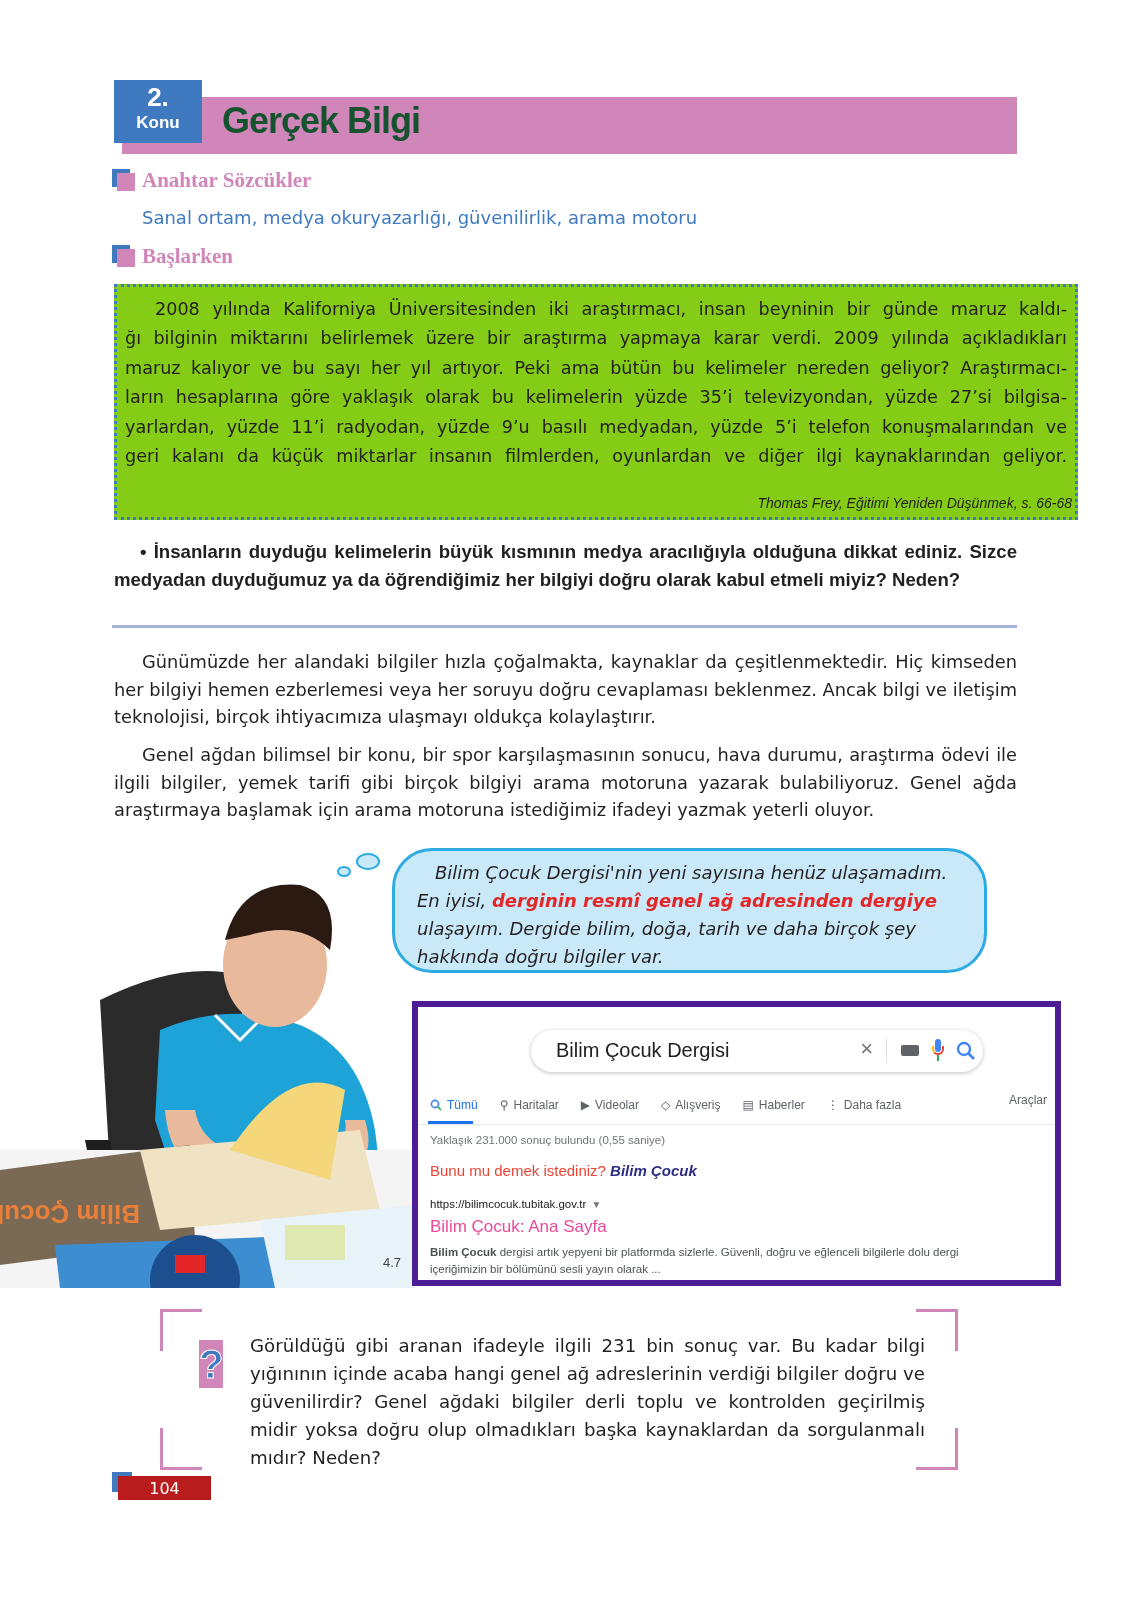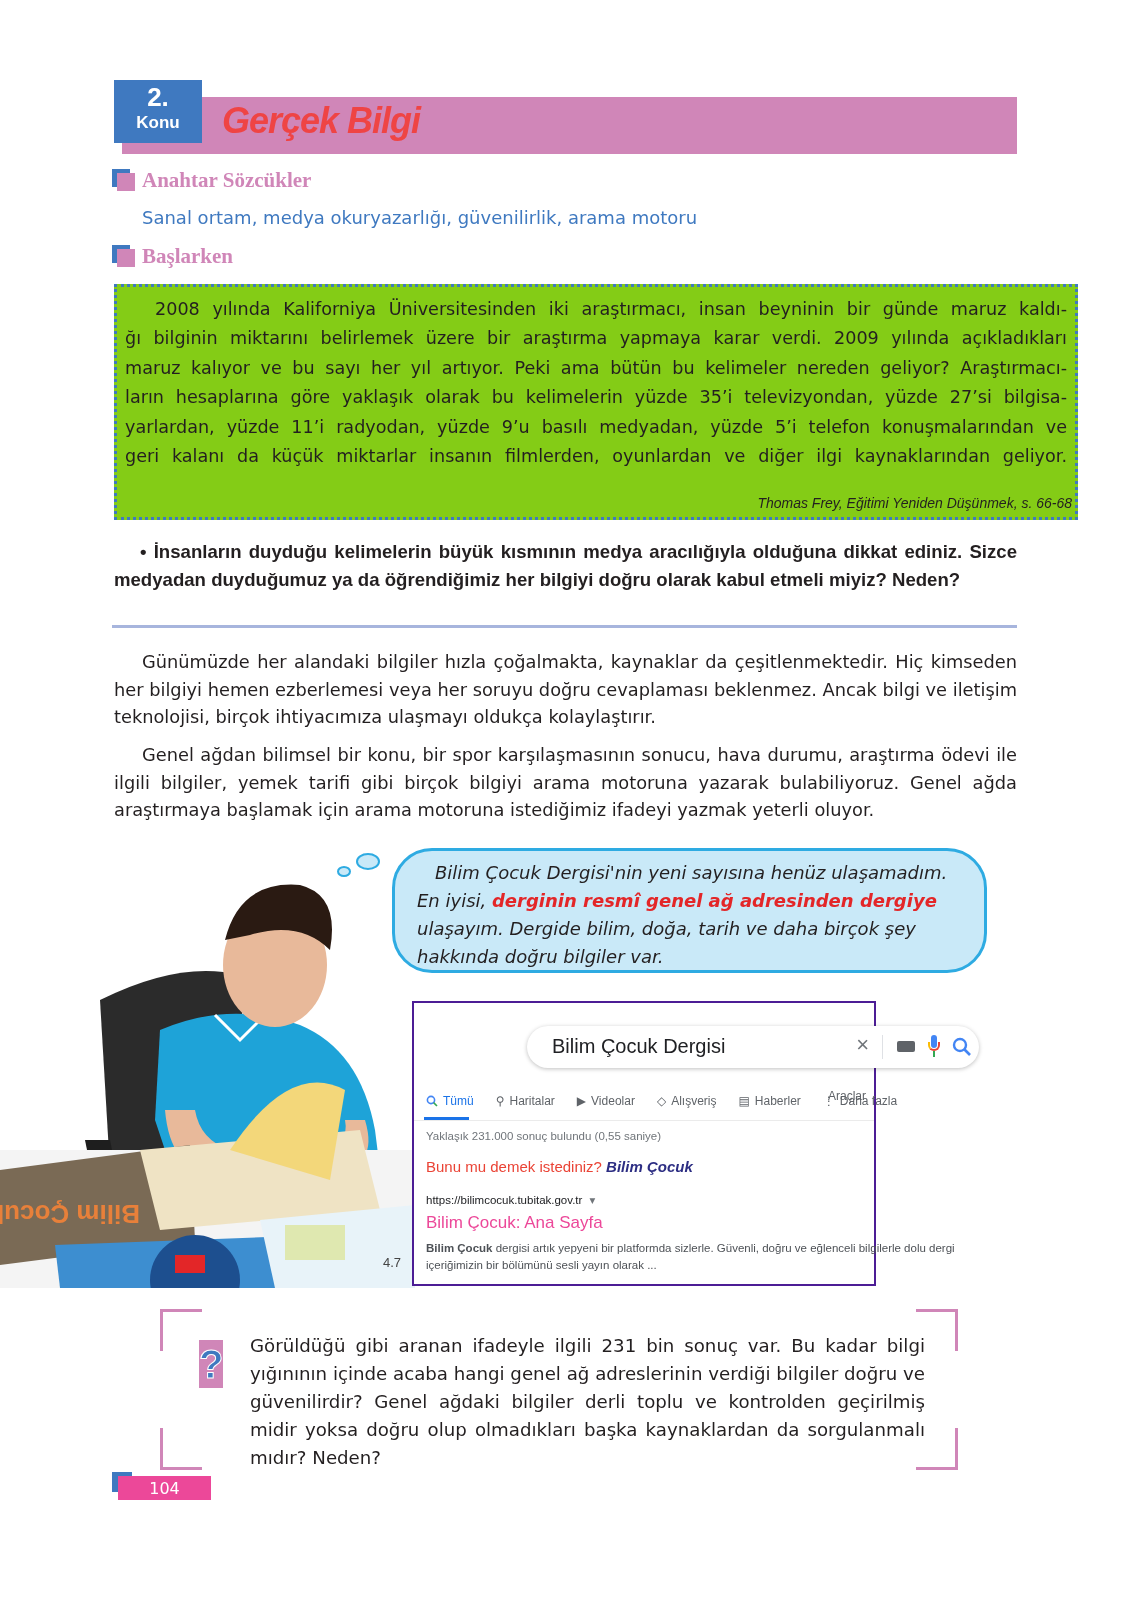--- a/index.html
+++ b/index.html
@@ -3,21 +3,21 @@
 <meta charset="utf-8">
 <style>
   * { box-sizing: border-box; margin: 0; padding: 0; }
   body { width: 1134px; height: 1616px; background: #ffffff; position: relative; overflow: hidden; font-family: "DejaVu Sans", sans-serif; color: #231f20; }
 
   
   .konu-box { position: absolute; left: 114px; top: 80px; width: 88px; height: 63px; background: #3f79c0; color: #fff; text-align: center; z-index: 2; }
   .konu-num { font-family: "Liberation Sans", sans-serif; font-weight: bold; font-size: 26px; line-height: 30px; display: block; margin-top: 2px; }
   .konu-label { font-family: "Liberation Sans", sans-serif; font-weight: bold; font-size: 17px; line-height: 22px; display: block; }
   .title-bar { position: absolute; left: 122px; top: 97px; width: 895px; height: 57px; background: #d086b8; }
-  .title-text { position: absolute; left: 222px; top: 100px; color: #ef4444; font-family: "Liberation Sans", sans-serif; font-weight: bold; font-style: italic; font-size: 36px; letter-spacing: -1px; z-index: 3; }
+  .title-text { position: absolute; left: 222px; top: 100px; color: #14532d; font-family: "Liberation Sans", sans-serif; font-weight: bold; font-size: 36px; letter-spacing: -1px; z-index: 3; }
 
   
   .section-head { position: absolute; left: 112px; height: 28px; display: flex; align-items: center; }
   .sq { position: relative; width: 24px; height: 22px; margin-right: 6px; }
   .sq .b { position: absolute; left: 0; top: 0; width: 18px; height: 18px; background: #3f79c0; }
   .sq .p { position: absolute; left: 5px; top: 4px; width: 18px; height: 18px; background: #d086b8; }
   .section-label { font-family: Liberation Serif, serif; font-weight: bold; font-size: 21px; color: #d086b8; }
   .keywords { position: absolute; left: 142px; top: 207px; font-size: 18px; color: #3f79c0; }
 
   
@@ -38,21 +38,21 @@
   .fig-label { position: absolute; left: 383px; top: 1255px; font-size: 13px; color: #444; font-family: "Liberation Sans", sans-serif; }
 
   
   .bubble { position: absolute; left: 392px; top: 848px; width: 595px; height: 125px; background: #c9e9f8; border: 3px solid #2eabe2; border-radius: 40px; padding: 8px 14px 0 22px; }
   .bubble-text { font-style: italic; font-size: 18px; line-height: 28px; color: #231f20; }
   .bubble-text .red { color: #e32628; font-weight: bold; }
   .puff1 { position: absolute; left: 337px; top: 866px; width: 14px; height: 11px; border: 2px solid #2eabe2; border-radius: 50%; background: #c9e9f8; }
   .puff2 { position: absolute; left: 356px; top: 853px; width: 24px; height: 17px; border: 2px solid #2eabe2; border-radius: 50%; background: #c9e9f8; }
 
   
-  .search-shot { position: absolute; left: 412px; top: 1001px; width: 464px; height: 285px; border: 2px solid #4c1d95; background: #fff; font-family: "Liberation Sans", sans-serif; }
+  .search-shot { position: absolute; left: 412px; top: 1001px; width: 649px; height: 285px; border: 6px solid #4c1d95; background: #fff; font-family: "Liberation Sans", sans-serif; }
   .search-bar { position: absolute; left: 113px; top: 23px; width: 452px; height: 42px; border-radius: 22px; box-shadow: 0 1px 4px rgba(0,0,0,0.25); background: #fff; }
   .search-query { position: absolute; left: 25px; top: 9px; font-size: 20px; color: #202124; }
   .clear-icon { position: absolute; right: 110px; top: 6px; font-size: 22px; color: #70757a; cursor: pointer; }
   .sep { position: absolute; right: 96px; top: 9px; width: 1px; height: 24px; background: #dfe1e5; }
   .kb-icon { position: absolute; right: 64px; top: 15px; width: 18px; height: 11px; background: #5f6368; border-radius: 2px; }
   .mic-icon { position: absolute; right: 38px; top: 9px; width: 14px; height: 24px; }
   .mic-icon .cap { position: absolute; left: 4px; top: 0; width: 6px; height: 13px; background: #4285f4; border-radius: 3px; }
   .mic-icon .arc { position: absolute; left: 1px; top: 7px; width: 12px; height: 9px; border: 2px solid #ea4335; border-top: none; border-radius: 0 0 7px 7px; border-left-color: #fbbc05; }
   .mic-icon .stem { position: absolute; left: 6px; top: 16px; width: 2px; height: 6px; background: #34a853; }
   .search-icon { position: absolute; right: 6px; top: 10px; width: 22px; height: 22px; }
@@ -77,21 +77,21 @@
   .corner { position: absolute; border-color: #d086b8; border-style: solid; border-width: 0; }
   .c-tl { left: 160px; top: 1309px; width: 42px; height: 42px; border-top-width: 3px; border-left-width: 3px; }
   .c-tr { left: 916px; top: 1309px; width: 42px; height: 42px; border-top-width: 3px; border-right-width: 3px; }
   .c-bl { left: 160px; top: 1428px; width: 42px; height: 42px; border-bottom-width: 3px; border-left-width: 3px; }
   .c-br { left: 916px; top: 1428px; width: 42px; height: 42px; border-bottom-width: 3px; border-right-width: 3px; }
   .qmark { position: absolute; left: 199px; top: 1340px; width: 24px; height: 48px; background: #d086b8; color: #3f79c0; font-family: "Liberation Sans", sans-serif; font-weight: bold; font-size: 40px; line-height: 48px; text-align: center; -webkit-text-stroke: 1px #fff; }
   .q-text { position: absolute; left: 250px; top: 1332px; width: 675px; font-size: 18.2px; line-height: 28px; text-align: justify; }
 
   
   .pg-blue { position: absolute; left: 112px; top: 1472px; width: 20px; height: 20px; background: #3f79c0; }
-  .pg-box { position: absolute; left: 118px; top: 1476px; width: 93px; height: 24px; background: #ec4899; color: #fff; font-size: 16px; text-align: center; line-height: 26px; }
+  .pg-box { position: absolute; left: 118px; top: 1476px; width: 93px; height: 24px; background: #b91c1c; color: #fff; font-size: 16px; text-align: center; line-height: 26px; }
 </style>
 </head>
 <body>
 
 <div class="title-bar"></div>
 <div class="konu-box">
   <span class="konu-num">2.</span>
   <span class="konu-label">Konu</span>
 </div>
 <div class="title-text">Gerçek Bilgi</div>

